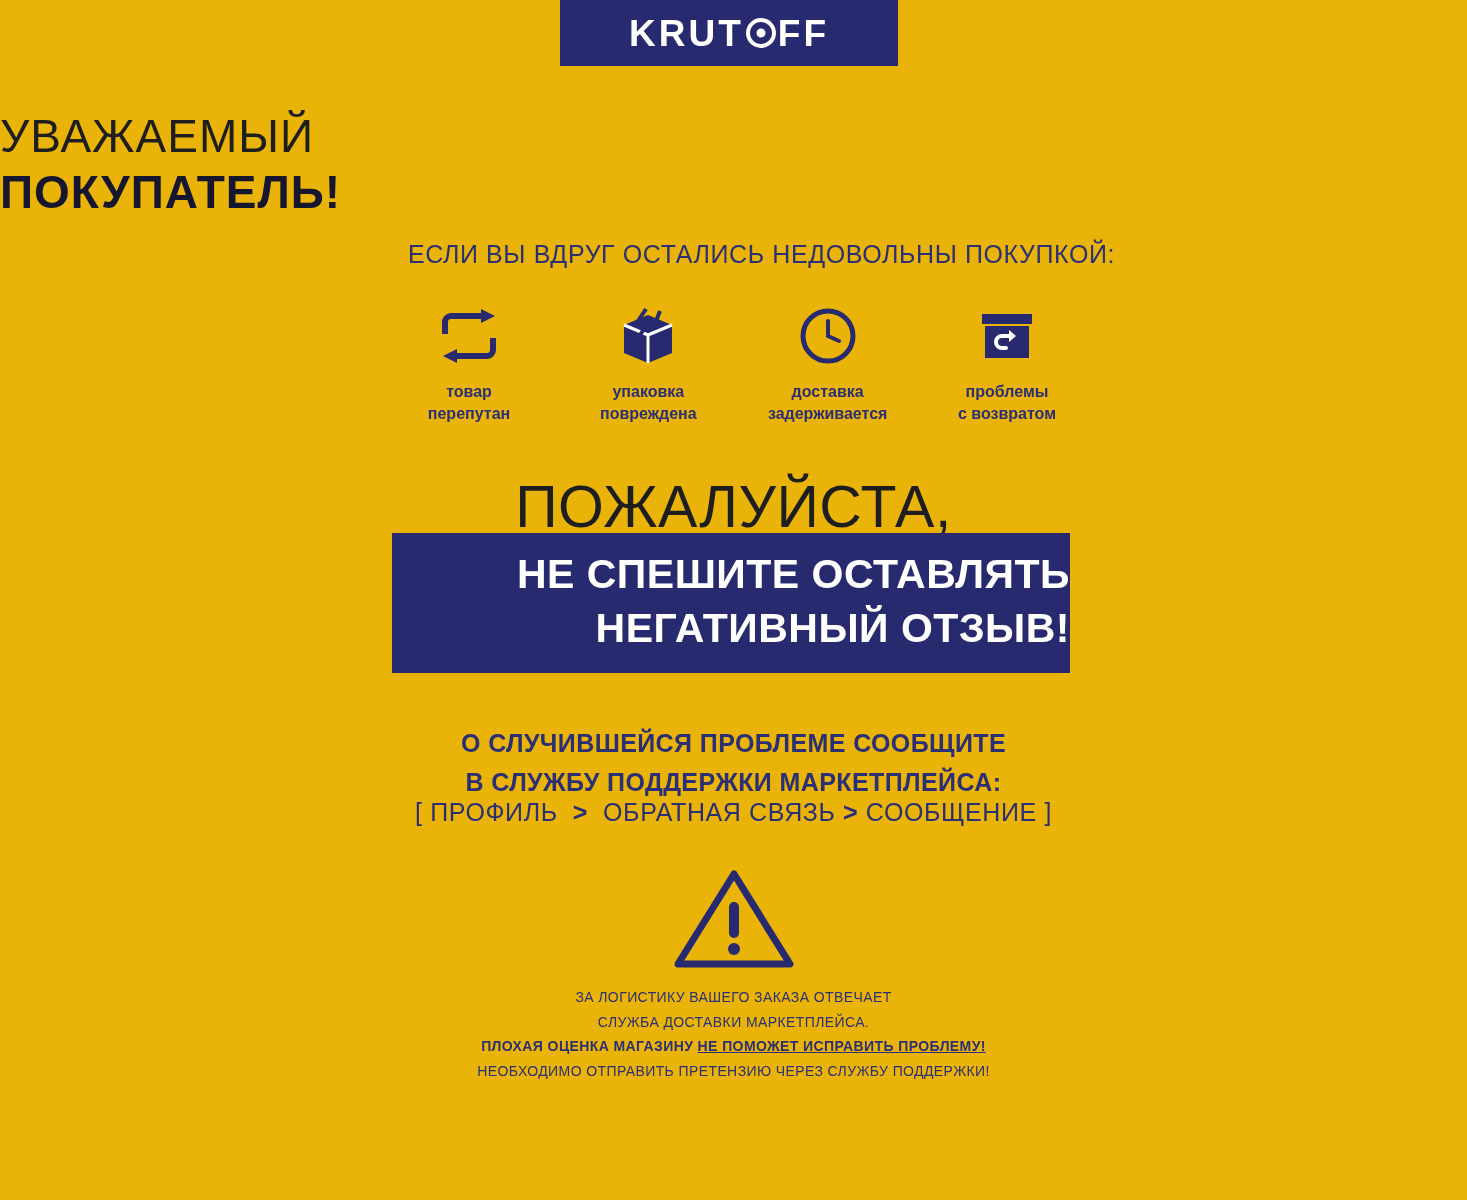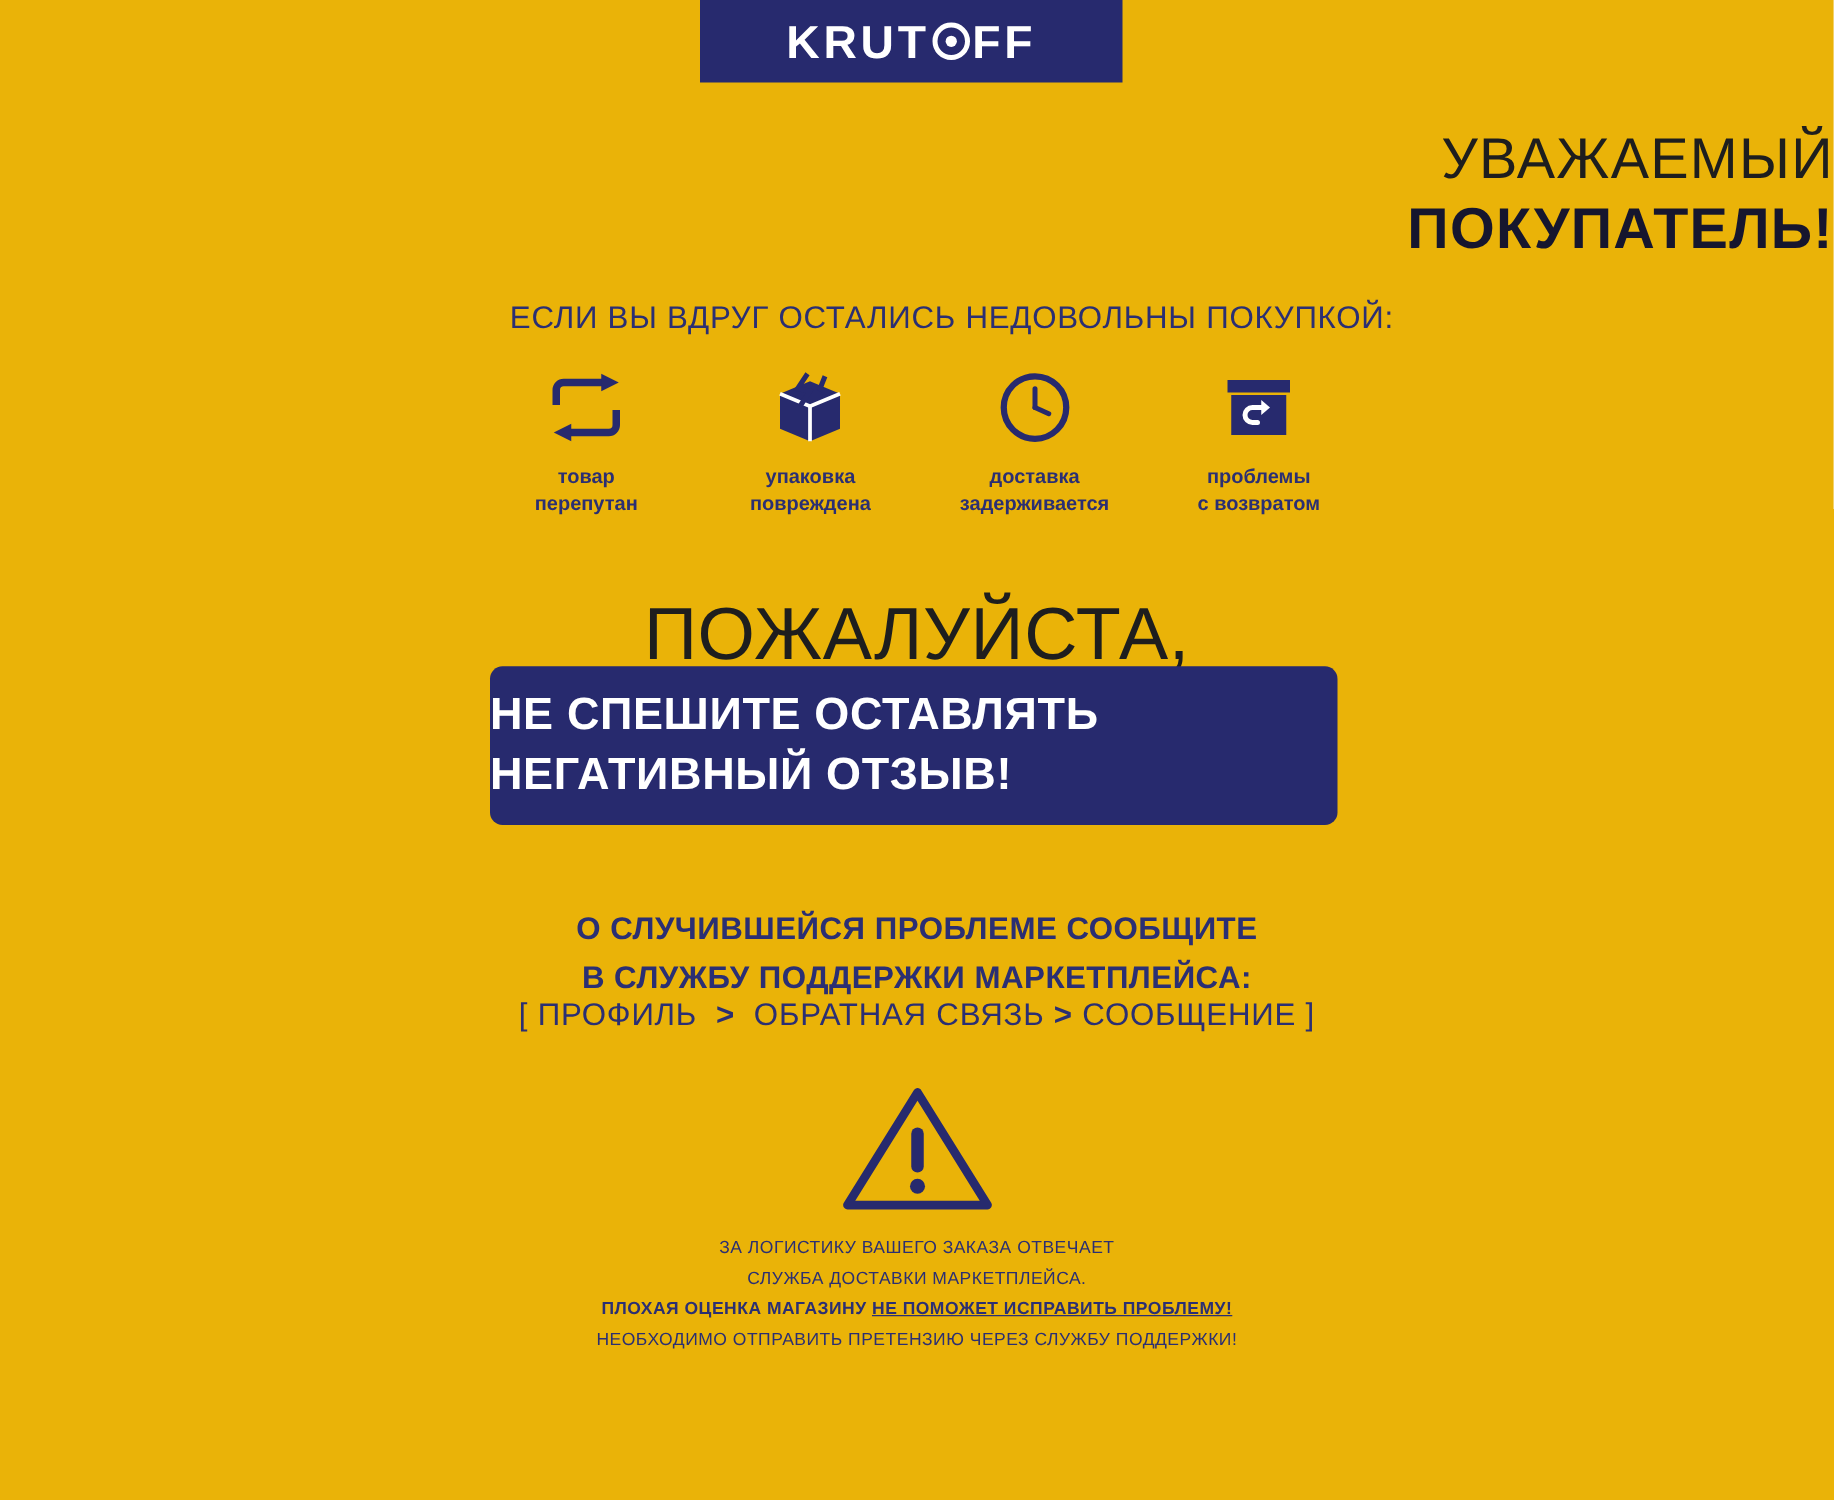--- a/index.html
+++ b/index.html
@@ -63,23 +63,23 @@
     height: 9px;
     background: #ffffff;
     border-radius: 50%;
     transform: translate(-50%, -50%);
   }
 
   
   .headline {
     position: absolute;
     left: 0;
-    top: 98px;
-    width: 1467px;
-    text-align: right;
+    top: 108px;
+    width: 1467px;
+    text-align: left;
     color: #1e1e1e;
     font-size: 46px;
     line-height: 1.22;
     letter-spacing: 1px;
   }
   .headline .line2 {
     display: block;
     font-weight: bold;
     color: #16162e;
     letter-spacing: 1px;
@@ -94,21 +94,21 @@
     color: #2b2f73;
     font-size: 25px;
     letter-spacing: 0.6px;
     padding-left: 28px;
   }
 
   
   .icons-row {
     position: absolute;
     left: 383px;
-    top: 295px;
+    top: 305px;
     width: 710px;
     display: flex;
     justify-content: space-between;
   }
   .icon-item {
     width: 172px;
     text-align: center;
   }
   .icon-box {
     height: 62px;
@@ -136,26 +136,25 @@
     letter-spacing: 0.5px;
   }
   .banner {
     position: absolute;
     left: 392px;
     top: 533px;
     width: 678px;
     padding: 14px 0 18px;
     background: #272a6e;
     color: #ffffff;
-    text-align: left;
-    font-size: 36px;
+    text-align: right;
+    font-size: 41px;
     font-weight: bold;
     line-height: 1.32;
     letter-spacing: 0.5px;
-    border-radius: 10px;
   }
 
   
   .report {
     position: absolute;
     left: 0;
     top: 724px;
     width: 1467px;
     text-align: center;
     font-size: 25px;

